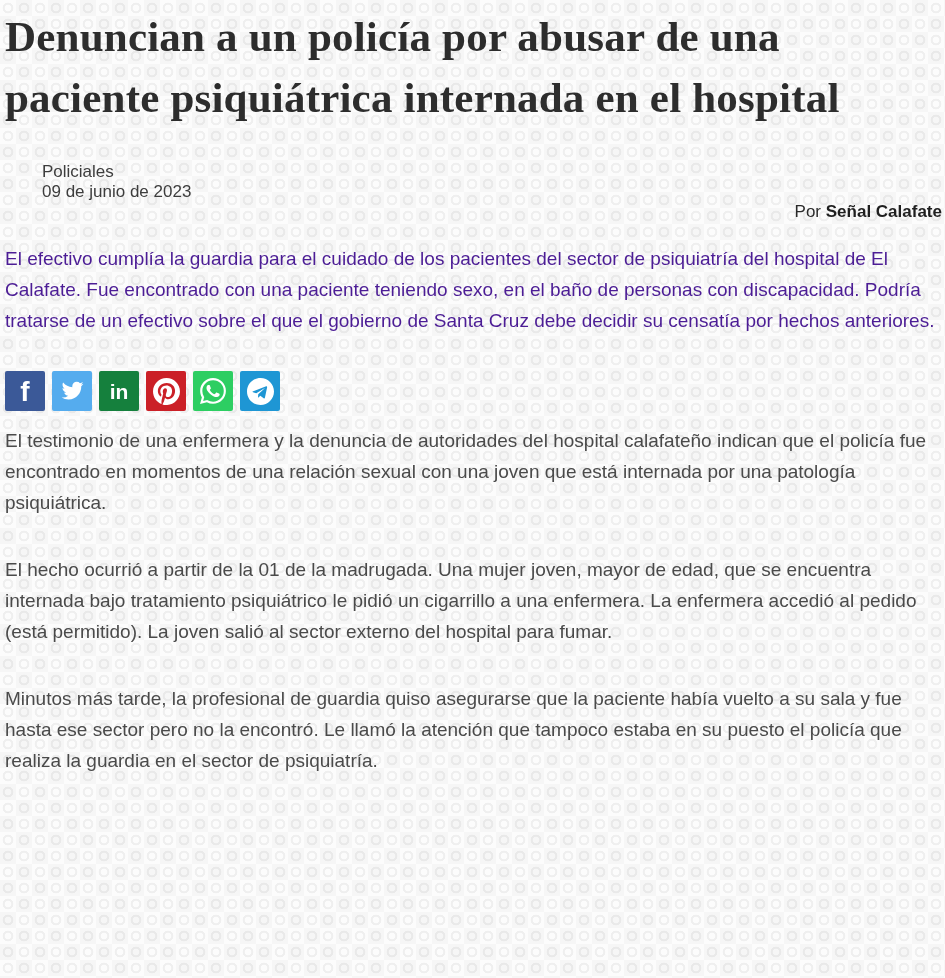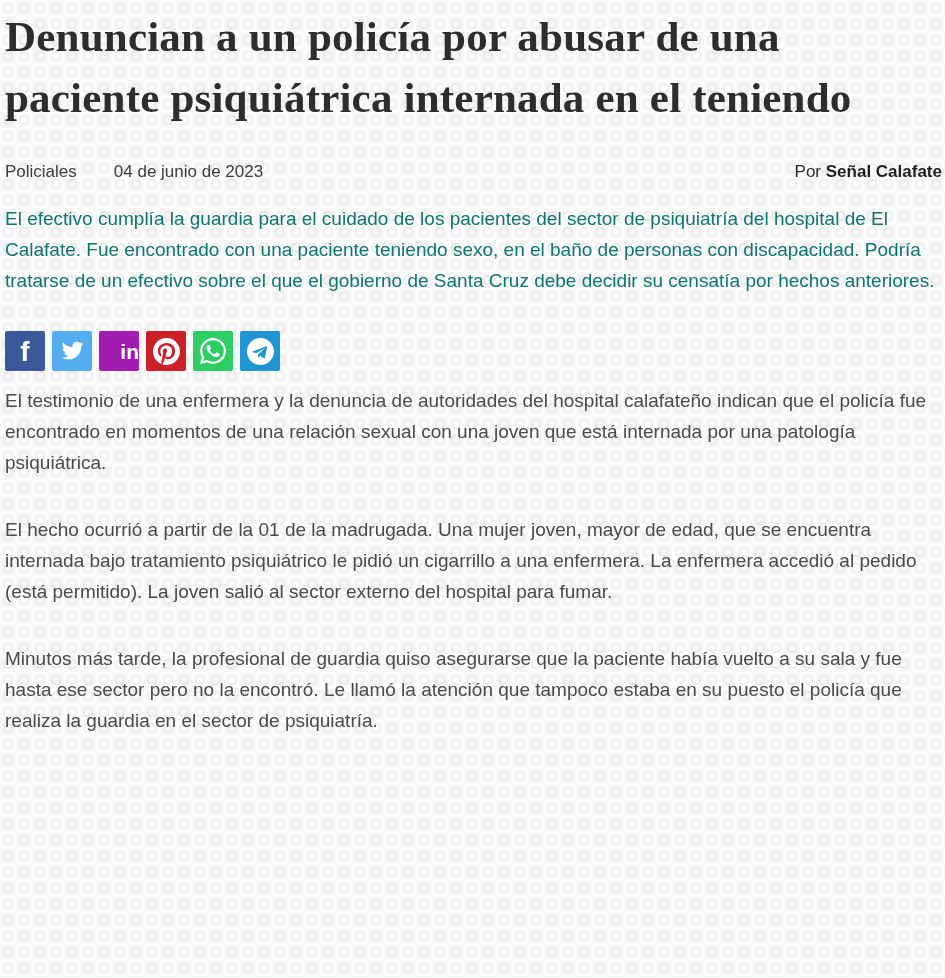--- a/index.html
+++ b/index.html
@@ -28,29 +28,30 @@
     line-height: 61px;
     color: #2d2d2d;
     letter-spacing: 0.2px;
   }
   .meta-row {
     display: flex;
     align-items: baseline;
     margin-top: 34px;
     font-size: 17px;
     color: #3d3d3d;
+    flex-direction: column;
   }
   .meta-date { margin-left: 37px; }
   .byline { margin-left: auto; color: #2b2b2b; padding-left: 12px; }
   .byline .author { font-weight: 700; color: #1f1f1f; }
   p.lede {
     margin: 21px 0 0 0;
     font-size: 19px;
     line-height: 31px;
-    color: #0f766e;
+    color: #4c1d95;
     max-width: 936px;
   }
   .share-row {
     margin-top: 35px;
     display: flex;
     gap: 7px;
   }
   .share-btn {
     width: 40px;
     height: 40px;
@@ -73,46 +74,46 @@
     line-height: 31px;
     color: #4a4a4a;
     max-width: 936px;
   }
 </style>
 </head>
 <body>
 
 <div class="page">
 
-  <h1 class="article-title">Denuncian a un policía por abusar de una paciente psiquiátrica internada en el teniendo</h1>
+  <h1 class="article-title">Denuncian a un policía por abusar de una paciente psiquiátrica internada en el hospital</h1>
 
   <div class="meta-row">
     <span class="meta-category">Policiales</span>
-    <span class="meta-date">04 de junio de 2023</span>
+    <span class="meta-date">09 de junio de 2023</span>
     <span class="byline">
       <span>Por</span>
       <span class="author">Señal Calafate</span>
     </span>
   </div>
 
   <p class="lede">El efectivo cumplía la guardia para el cuidado de los pacientes del sector de psiquiatría del hospital de El Calafate. Fue encontrado con una paciente teniendo sexo, en el baño de personas con discapacidad. Podría tratarse de un efectivo sobre el que el gobierno de Santa Cruz debe decidir su censatía por hechos anteriores.</p>
 
   <div class="share-row">
 
     <a class="share-btn" title="Facebook" style="background-color: rgb(59, 89, 152);">
       <span class="glyph-f">f</span>
     </a>
 
     <a class="share-btn" title="Twitter" style="background-color: rgb(85, 172, 238);">
       <svg width="24" height="24" viewBox="0 0 24 24">
         <path d="M23.44 4.83c-.8.37-1.66.62-2.56.73.92-.55 1.63-1.43 1.96-2.47-.86.51-1.82.88-2.84 1.08A4.47 4.47 0 0 0 16.74 2.8c-2.47 0-4.48 2.01-4.48 4.48 0 .35.04.69.12 1.02A12.7 12.7 0 0 1 3.15 3.62a4.47 4.47 0 0 0-.61 2.25c0 1.55.79 2.92 1.99 3.73a4.45 4.45 0 0 1-2.03-.56v.06c0 2.17 1.54 3.98 3.59 4.39a4.5 4.5 0 0 1-2.02.08 4.49 4.49 0 0 0 4.19 3.11 8.98 8.98 0 0 1-5.56 1.92c-.36 0-.72-.02-1.07-.06a12.67 12.67 0 0 0 6.87 2.01c8.24 0 12.75-6.83 12.75-12.75l-.01-.58a9.1 9.1 0 0 0 2.2-2.39z"></path>
       </svg>
     </a>
 
-    <a class="share-btn" title="LinkedIn" style="background-color: #a21caf; justify-content: flex-end;">
+    <a class="share-btn" title="LinkedIn" style="background-color: #15803d;">
       <span class="glyph-in">in</span>
     </a>
 
     <a class="share-btn" title="Pinterest" style="background-color: rgb(203, 32, 39);">
       <svg width="27" height="27" viewBox="0 0 24 24">
         <path d="M12 0C5.37 0 0 5.37 0 12c0 5.08 3.16 9.43 7.63 11.18-.1-.95-.2-2.41.04-3.44.22-.94 1.4-5.94 1.4-5.94s-.36-.72-.36-1.78c0-1.67.97-2.92 2.17-2.92 1.03 0 1.52.77 1.52 1.69 0 1.03-.66 2.58-1 4.01-.28 1.2.6 2.17 1.78 2.17 2.13 0 3.77-2.25 3.77-5.5 0-2.87-2.06-4.88-5.01-4.88-3.41 0-5.42 2.56-5.42 5.2 0 1.03.4 2.13.89 2.73.1.12.11.22.08.34l-.33 1.36c-.05.22-.17.27-.4.16-1.5-.7-2.43-2.88-2.43-4.64 0-3.78 2.74-7.25 7.91-7.25 4.15 0 7.38 2.96 7.38 6.91 0 4.13-2.6 7.45-6.21 7.45-1.21 0-2.35-.63-2.74-1.37l-.75 2.85c-.27 1.04-1 2.35-1.49 3.15 1.12.35 2.31.54 3.54.54 6.63 0 12-5.37 12-12S18.63 0 12 0z"></path>
       </svg>
     </a>
 
     <a class="share-btn" title="WhatsApp" style="background-color: rgb(45, 206, 98);">

